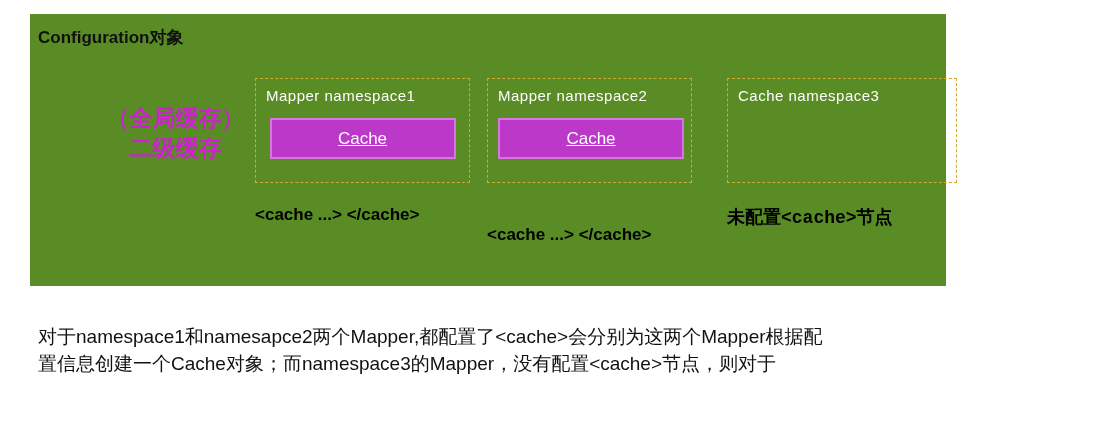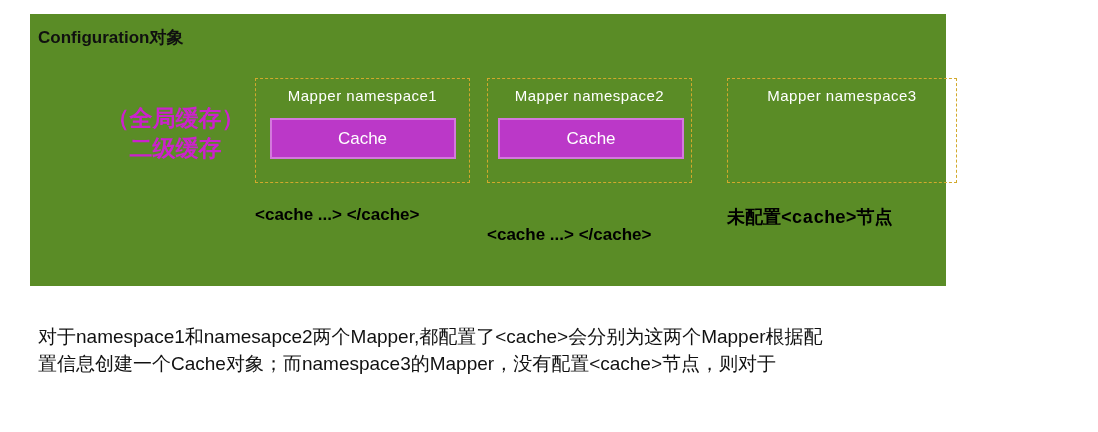--- a/index.html
+++ b/index.html
@@ -53,39 +53,39 @@
     flex-direction: column;
   }
   .col1 { width: 215px; margin-right: 17px; }
   .col2 { width: 205px; margin-right: 35px; gap: 20px; }
   .col3 { width: 230px; }
   .mapper-box {
     height: 105px;
     border: 1px dashed #d2a92c;
     box-sizing: border-box;
     padding: 8px 10px 0 10px;
-    text-align: center;
   }
   .mapper-label {
     color: #ffffff;
     font-size: 15px;
     letter-spacing: 0.5px;
   }
   .cache-box {
     margin: 14px auto 0 auto;
     width: 186px;
     height: 41px;
     background: #bb38c8;
     border: 2px solid #d478dd;
     box-sizing: border-box;
     display: flex;
     align-items: center;
     justify-content: center;
     color: #ffffff;
     font-size: 17px;
+    text-decoration: underline;
   }
   .note {
     margin-top: 22px;
     color: #000000;
     font-weight: bold;
     font-size: 17px;
     white-space: nowrap;
   }
   .note-cn {
     font-size: 18px;
@@ -135,21 +135,21 @@
     <div class="col col2">
       <div class="mapper-box">
         <div class="mapper-label">Mapper namespace2</div>
         <div class="cache-box">Cache</div>
       </div>
       <div class="note">&lt;cache ...&gt; &lt;/cache&gt;</div>
     </div>
 
     <div class="col col3">
       <div class="mapper-box">
-        <div class="mapper-label">Mapper namespace3</div>
+        <div class="mapper-label">Cache namespace3</div>
       </div>
       <div class="note note-cn">未配置&lt;cache&gt;节点</div>
     </div>
 
   </div>
 
   <div class="ellipsis">......</div>
 
 </div>
 

